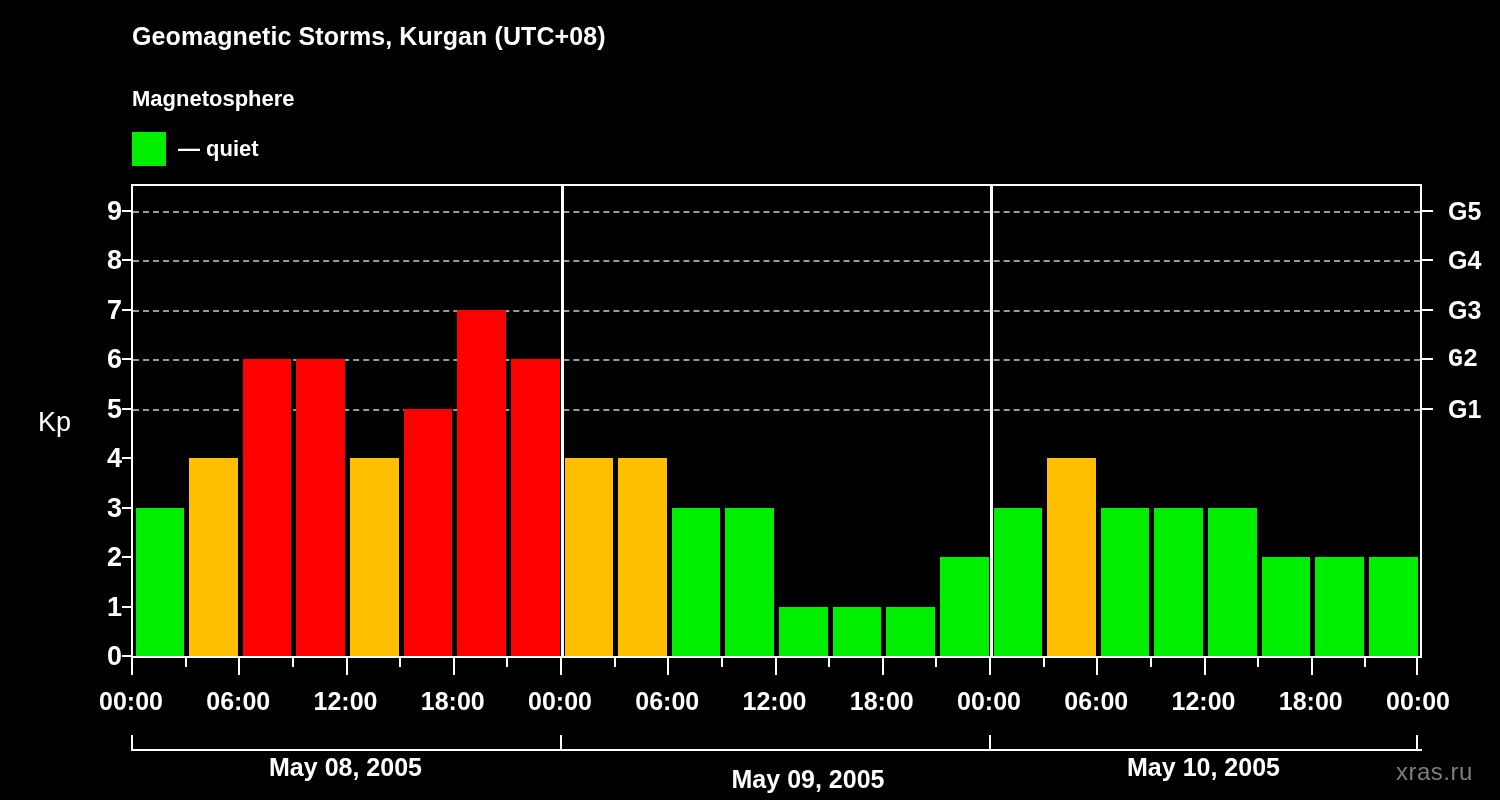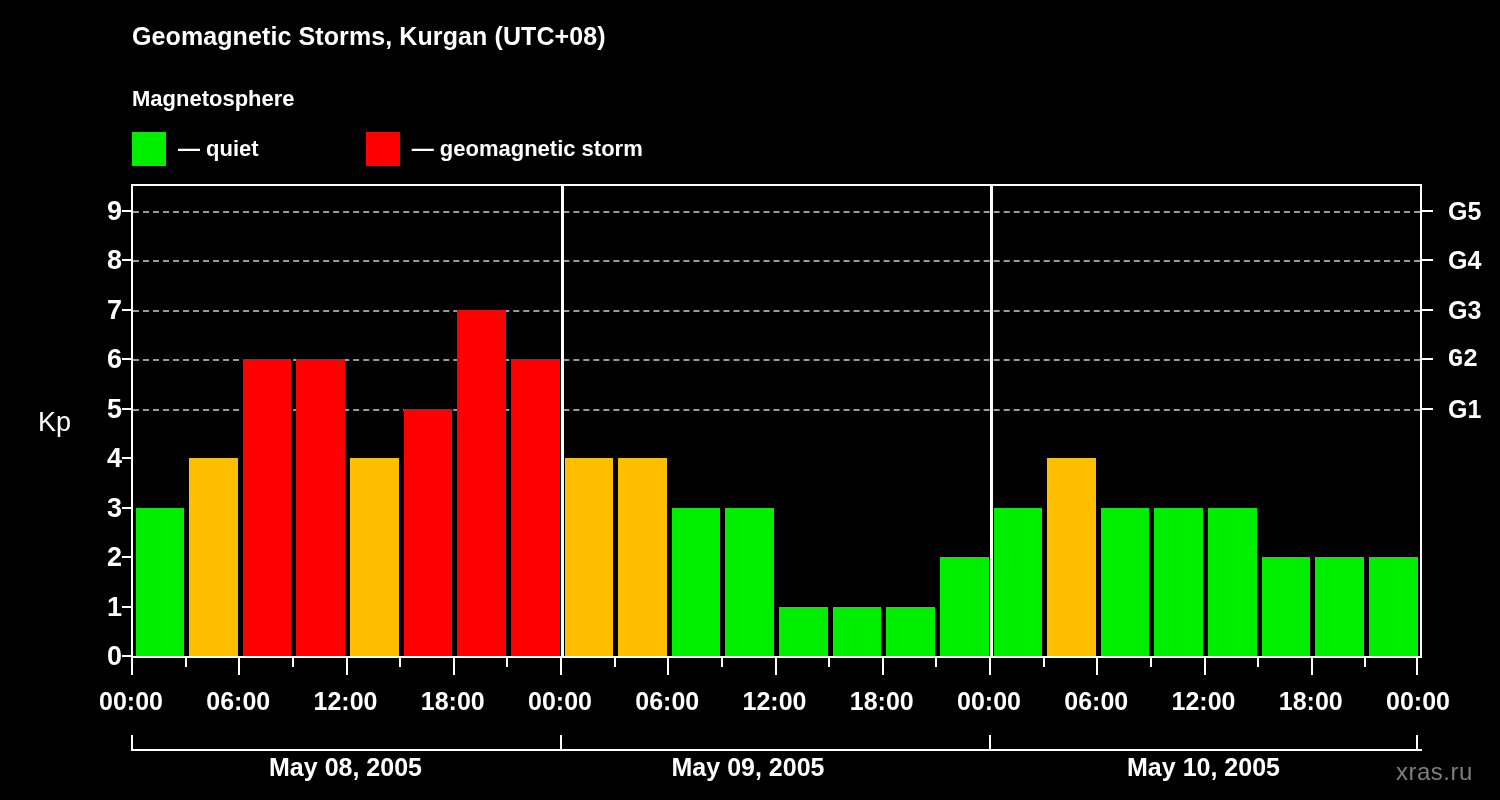--- a/index.html
+++ b/index.html
@@ -248,24 +248,20 @@
 
   <div id="magnetosphere-heading">Magnetosphere</div>
 
   <div id="legend-row">
     <div class="legend-entry">
       <span class="legend-swatch" style="background: rgb(0, 238, 0);"></span>
       <span class="legend-label">— quiet</span>
     </div>
     <div class="legend-gap-1"></div>
     <div class="legend-gap-2"></div>
-    <div class="legend-entry">
-      <span class="legend-swatch" style="background: rgb(255, 0, 0);"></span>
-      <span class="legend-label">— geomagnetic storm</span>
-    </div>
   </div>
 
 
   <div id="kp-axis-title">Kp</div>
 
   <div id="y-axis-labels">
       <div class="ytick-label" style="top: 472px;">0</div>
       <div class="ytick-label" style="top: 422.526px;">1</div>
       <div class="ytick-label" style="top: 373.053px;">2</div>
       <div class="ytick-label" style="top: 323.579px;">3</div>
@@ -390,19 +386,19 @@
 
   <div id="date-brackets">
     <div id="bracket-line"></div>
   <div class="bracket-tick" style="left: 0px;"></div>
       <div class="bracket-tick" style="left: 429px;"></div>
       <div class="bracket-tick" style="left: 858px;"></div>
       <div class="bracket-tick" style="left: 1285px;"></div>
     </div>
   <div id="date-labels">
       <div class="date-label" style="left: 214.5px;">May 08, 2005</div>
-      <div class="date-label" style="left: 617px;">May 09, 2005</div>
+      <div class="date-label" style="left: 677px; margin-top: 12px;">May 09, 2005</div>
       <div class="date-label" style="left: 1072.5px; text-align: center;">May 10, 2005</div>
     </div>
 
   <div id="watermark">xras.ru</div>
 
 </div>
 
 </body></html>

